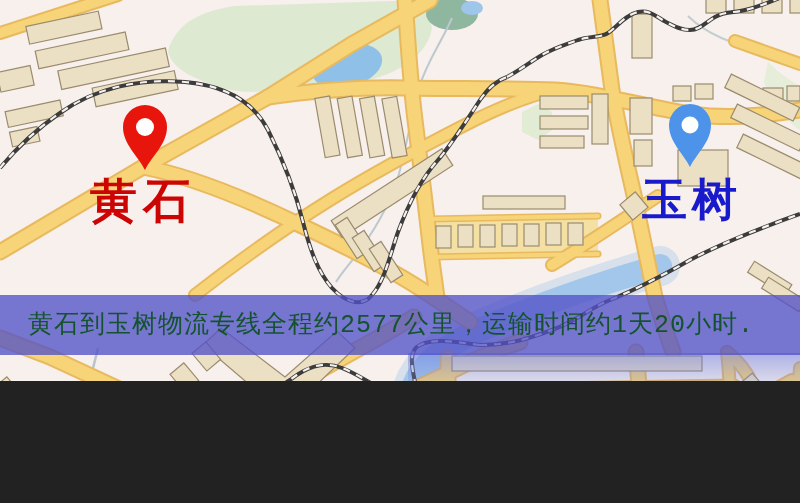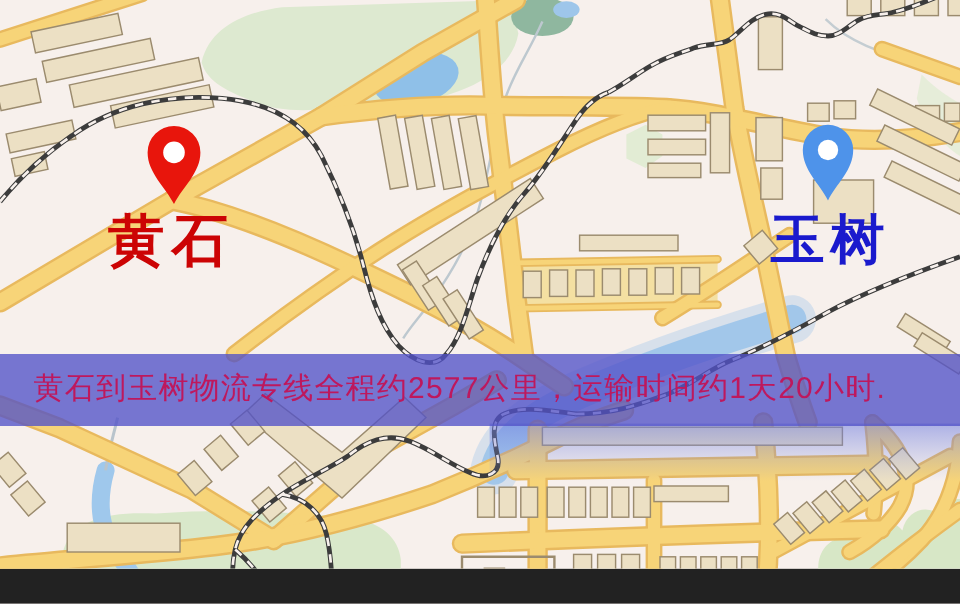--- a/index.html
+++ b/index.html
@@ -1,23 +1,23 @@
 <!DOCTYPE html>
 <html><head>
 <meta charset="utf-8">
 <style>
   html,body{margin:0;padding:0;background:#222;}
-  .screen{position:relative;width:800px;height:474px;overflow:hidden;
+  .screen{position:relative;width:800px;height:381px;overflow:hidden;
           font-family:"Liberation Sans",sans-serif;background:#f7f0ec;}
   .map-svg{position:absolute;left:0;top:0;width:800px;height:503px;display:block;}
   .banner{position:absolute;left:0;top:295px;width:800px;height:60px;
           background:rgba(82,82,200,0.78);display:flex;align-items:center;
           box-sizing:border-box;padding:0 0 4px 28px;}
-  .banner span{color:#be185d;font-size:25px;letter-spacing:1px;white-space:nowrap;
-          font-family:Liberation Sans, sans-serif;}
+  .banner span{color:#14532d;font-size:25px;letter-spacing:1px;white-space:nowrap;
+          font-family:Liberation Mono, monospace;}
   .city-label{font-family:"DejaVu Serif","Liberation Serif",serif;}
 </style>
 </head>
 <body>
 
 <div class="screen">
 
 <svg class="map-svg" viewBox="0 0 800 503" xmlns="http://www.w3.org/2000/svg">
   <defs>
 

